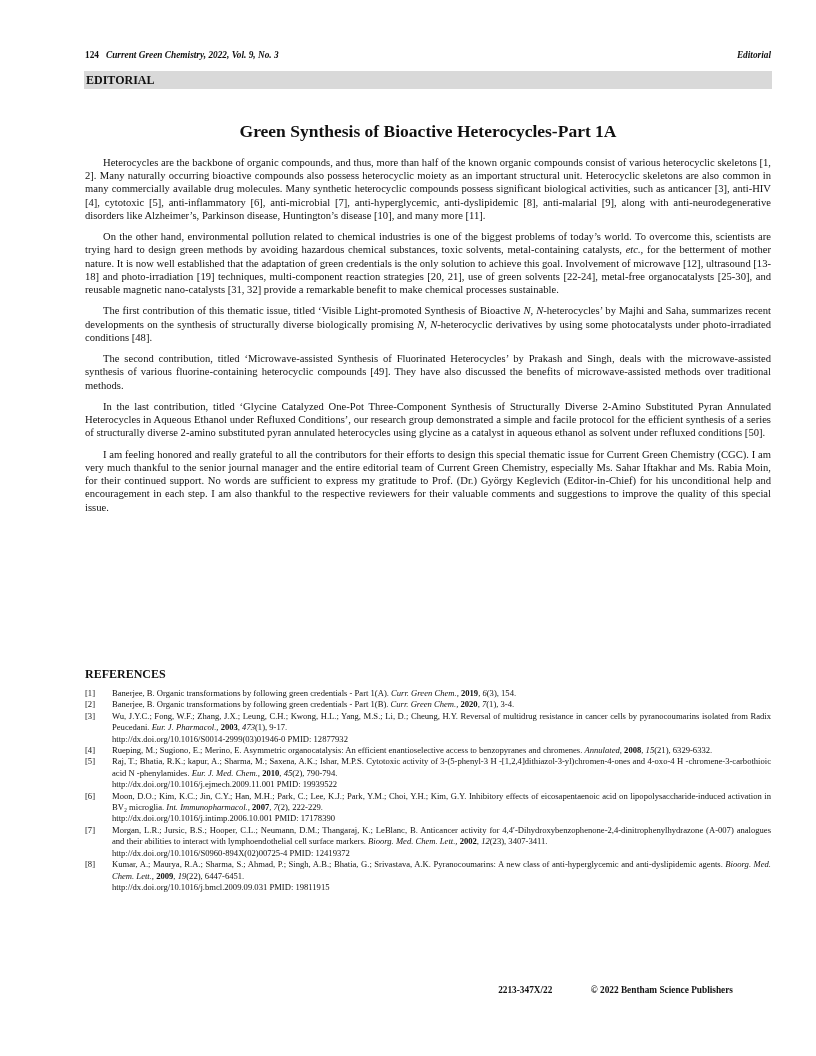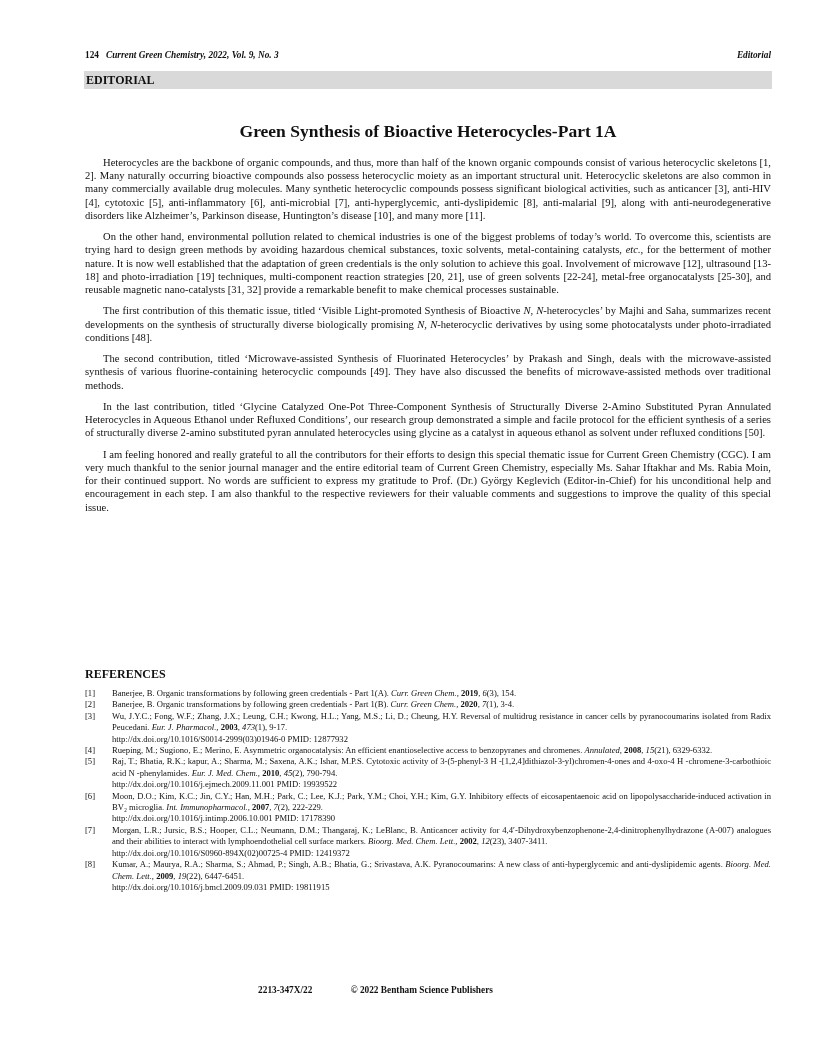--- a/index.html
+++ b/index.html
@@ -34,21 +34,21 @@
     position: absolute; left: 85px; top: 667px; font-size: 12px; font-weight: bold;
   }
   .refs {
     position: absolute; left: 85px; top: 688px; width: 686px;
     font-size: 8.6px; line-height: 11.4px;
   }
   .ref { position: relative; padding-left: 27px; text-align: justify; margin-bottom: 0; }
   .ref .num { position: absolute; left: 0; top: 0; }
   .ref .doi { display: block; text-align: left; }
   .footer {
-    position: absolute; left: 0; top: 985px; width: 751px; text-align: center;
+    position: absolute; left: 0; top: 985px; width: 751px; text-align: right;
     font-size: 9.3px; font-weight: bold;
   }
   .footer span { margin: 0 18px; }
   i { font-style: italic; }
   b { font-weight: bold; }
 </style>
 </head>
 <body>
 
 <div class="running-head">

